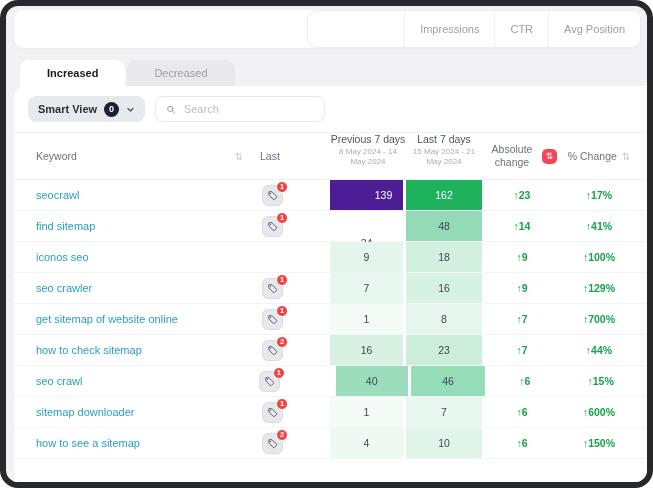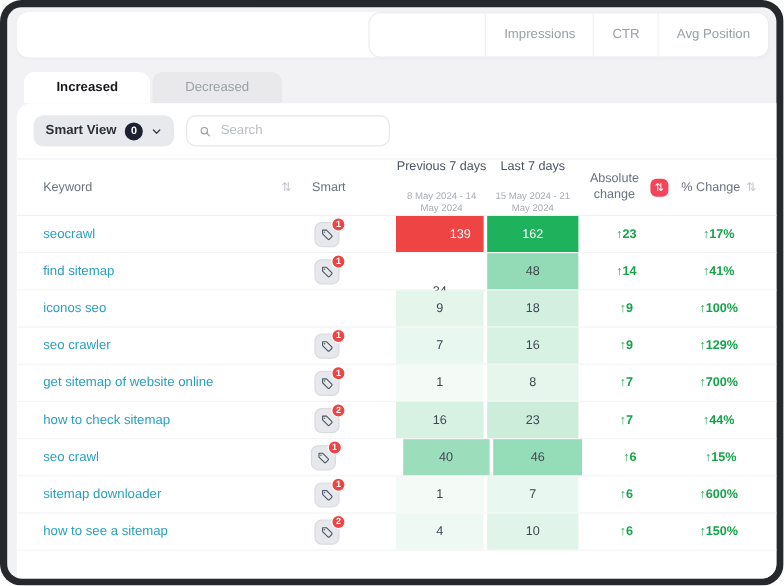--- a/index.html
+++ b/index.html
@@ -51,21 +51,21 @@
   .table { width: 708px; }
   .col-kw { width: 235px; } .col-tags { width: 81px; } .col-prev { width: 76px; }
   .col-last { width: 76px; } .col-abs { width: 80px; } .col-pct { width: 74px; }
   .col-url { width: 86px; }
 
   .thead { display: flex; align-items: stretch; height: 48px; border-top: 1px solid #f1f1f3;
            border-bottom: 1px solid #f1f1f3; font-size: 10.5px; color: #6b7280; }
   .th { display: flex; align-items: center; }
   .th-kw { justify-content: space-between; padding-left: 22px; padding-right: 6px; }
   .th-tags { padding-left: 11px; }
-  .th-col { flex-direction: column; justify-content: space-between; text-align: center; line-height: 1.25; }
+  .th-col { flex-direction: column; justify-content: flex-start; text-align: center; line-height: 1.25; }
   .th-title { font-size: 10.5px; color: #4b5563; }
   .th-sub { font-size: 8px; color: #a8adb5; padding: 1px 4px 0; }
   .th-abs { justify-content: center; gap: 5px; text-align: center; }
   .th-abs .lbl { width: 50px; line-height: 1.2; }
   .th-pct { justify-content: center; gap: 5px; }
   .th-url { padding-left: 14px; gap: 5px; }
   .sort { color: #c3c7cd; font-size: 10px; cursor: pointer; }
   .sort-active { width: 15px; height: 15px; border-radius: 5px; background: #f4445a;
                  color: #fff; display: flex; align-items: center; justify-content: center;
                  font-size: 9px; cursor: pointer; flex: none; }
@@ -128,21 +128,21 @@
         </div>
       </div>
 
       <div class="table">
         <div class="thead">
           <div class="th th-kw col-kw">
             <span>Keyword</span>
             <span class="sort">⇅</span>
           </div>
           <div class="th th-tags col-tags">
-            <span>Smart</span>
+            <span>Last</span>
           </div>
           <div class="th th-col col-prev">
             <span class="th-title">Previous 7 days</span>
             <span class="th-sub">8 May 2024 - 14 May 2024</span>
           </div>
           <div class="th th-col col-last">
             <span class="th-title">Last 7 days</span>
             <span class="th-sub">15 May 2024 - 21 May 2024</span>
           </div>
           <div class="th th-abs col-abs">
@@ -165,21 +165,21 @@
             <div class="td td-kw col-kw">seocrawl</div>
             <div class="td td-tags col-tags">
               <button class="tag-btn">
                 <svg width="11" height="11" viewBox="0 0 24 24" fill="none" stroke="#4b5563" stroke-width="2" stroke-linejoin="round">
                     <path d="M20.6 13.4L11 3.8H4v7l9.6 9.6a2 2 0 0 0 2.8 0l4.2-4.2a2 2 0 0 0 0-2.8z"></path>
                     <circle cx="7.5" cy="7.5" r="1.3" fill="#4b5563" stroke="none"></circle>
                   </svg>
                 <span class="tag-badge">1</span>
               </button>
             </div>
-            <div class="td td-num td-prev col-prev" style="background-color: #ef4444; color: rgb(255, 255, 255); padding-left: 34px;">139</div>
+            <div class="td td-num td-prev col-prev" style="background-color: #4c1d95; color: rgb(255, 255, 255); padding-left: 34px;">139</div>
             <div class="td td-num col-last" style="background-color: rgb(31, 178, 92); color: rgb(255, 255, 255);">162</div>
             <div class="td td-abs col-abs">↑23</div>
             <div class="td td-pct col-pct">↑17%</div>
             <div class="td td-url col-url">
               
               
             </div>
           </div>
 
           <div class="tr">

